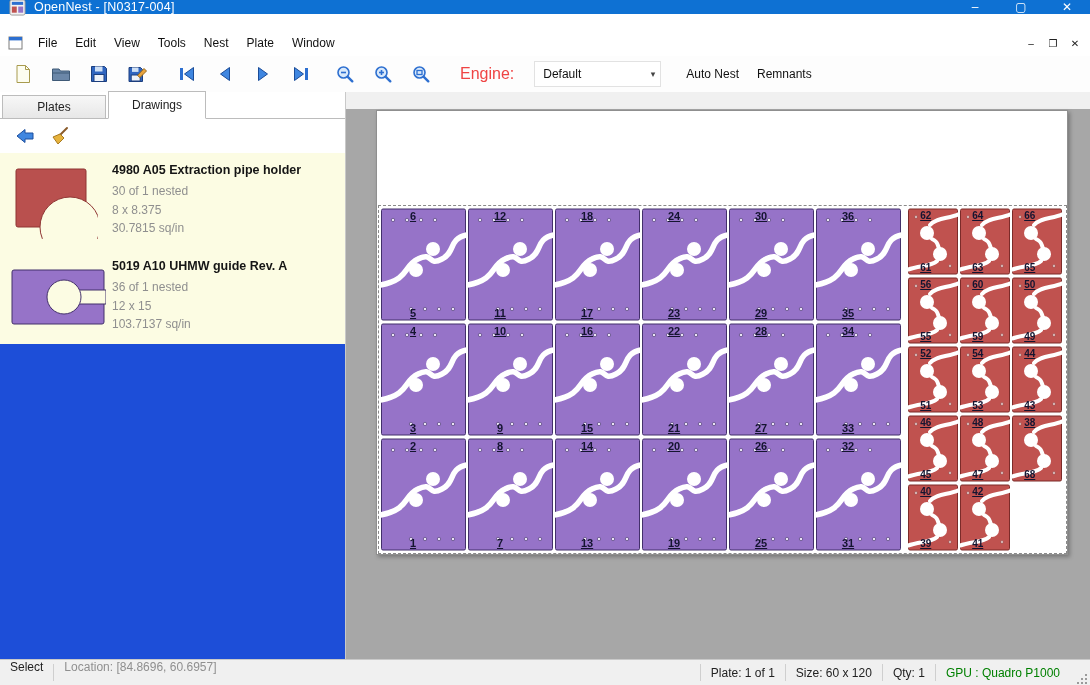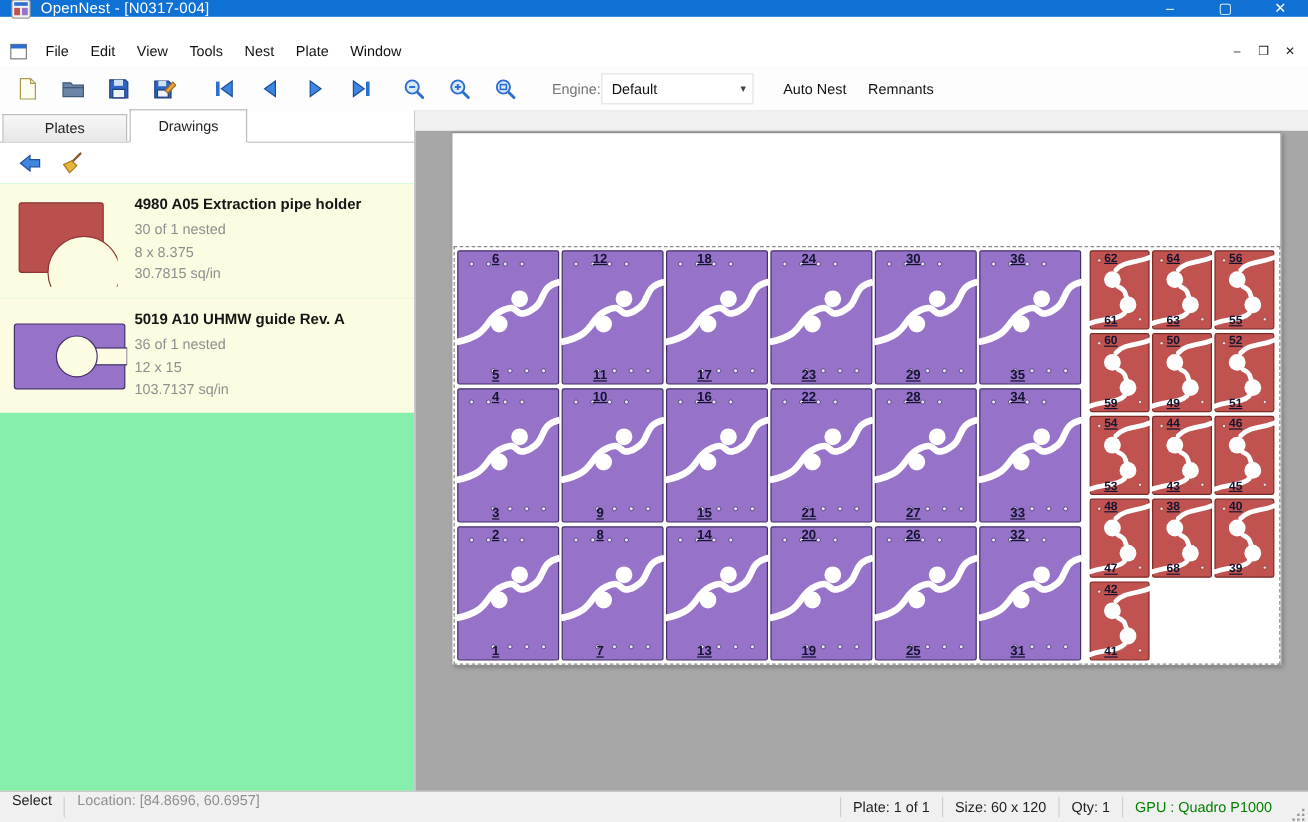--- a/index.html
+++ b/index.html
@@ -19,36 +19,36 @@
   .menu-item{padding:5px 9px;font-size:12px;color:#111}
   .mdi-buttons{margin-left:auto;display:flex;align-items:center;margin-right:4px}
   .mdi-btn{width:22px;height:18px;display:flex;align-items:center;justify-content:center;font-size:10px;color:#222}
 
   
   .toolbar{position:absolute;top:56px;left:0;right:0;height:36px;background:#fdfdfd;border-bottom:1px solid #d6d6d6;display:flex;align-items:center;padding-left:6px}
   .tb-group{display:flex;align-items:center;gap:4px}
   .tb-btn{width:34px;height:30px;display:flex;align-items:center;justify-content:center;border-radius:2px}
   .tb-btn svg{display:block}
   .gap16{margin-left:16px}.gap10{margin-left:10px}
-  .tb-label{font-size:12px;color:#737373;margin-right:0;margin-left:22px}
+  .tb-label{font-size:16px;color:#ef4444;margin-right:20px;margin-left:22px}
   .engine-select{width:112px;height:24px;border:1px solid #e2e2e2;background:#fff;display:flex;align-items:center;font-size:12px;color:#111;padding:0 5px 0 8px}
   .engine-select .arrow{margin-left:auto;font-size:9px;color:#444}
   .tb-text-btn{font-size:12px;color:#111;padding:7px 9px}
 
   
   .content{position:absolute;top:92px;bottom:25px;left:0;right:0;display:flex}
   .left-panel{width:345px;flex:0 0 345px;background:#fff;border-right:1px solid #c9c9c9;display:flex;flex-direction:column}
   .tabstrip{height:26px;display:flex;align-items:flex-end;background:#fff;border-bottom:1px solid #bcbcbc;padding-left:2px}
   .tab{height:22px;display:flex;align-items:center;justify-content:center;font-size:12px;border:1px solid #bcbcbc;border-bottom:none;background:linear-gradient(#f7f7f7,#e7e7e7);color:#222}
   .tab.plates{width:102px}
   .tab.drawings{width:96px;margin-left:2px}
   .tab.active{background:#fff;height:26px;margin-bottom:-1px;border-bottom:1px solid #fff;position:relative;z-index:2}
   .panel-toolbar{height:34px;display:flex;align-items:center;gap:6px;padding-left:10px;background:#fff}
   .pt-btn{width:30px;height:27px;display:flex;align-items:center;justify-content:center}
-  .drawing-list{flex:1;background:#86efac;overflow:hidden}
+  .drawing-list{flex:1;background:#1d4ed8;overflow:hidden}
   .list-item{display:flex;background:#fcfce3;padding:4px 8px 10px 8px}
   .thumb{width:100px;flex:0 0 100px;display:flex;align-items:flex-start;padding-top:8px}
   .meta{padding-left:4px}
   .meta .title2{font-size:12.5px;font-weight:bold;color:#151515;margin:6px 0 5px;white-space:nowrap}
   .meta .sub{font-size:12px;color:#8f8f8f;line-height:1.55}
 
   
   .canvas{flex:1;position:relative;background:#f0f0f0;overflow:hidden}
   .gray{position:absolute;left:0;right:0;top:17px;bottom:0;background:#a7a7a7}
   .page{position:absolute;left:30px;top:18px;width:690px;height:443px;background:#fff;border:1px solid #8f8f8f;box-shadow:2px 2px 4px rgba(0,0,0,.28)}
@@ -652,20 +652,36 @@
                   <path d="M 25 32 C 32 35 30 38 32 41" fill="none" stroke="#ffffff" stroke-width="4" stroke-linecap="round"></path>
                   <circle cx="33" cy="47" r="7" fill="#ffffff"></circle>
                   <path d="M 30 54 C 24 60 12 58 0 63" fill="none" stroke="#ffffff" stroke-width="4" stroke-linecap="round"></path>
                   <g fill="#f0dcdc" stroke="#7c2b29" stroke-width="0.5">
                     <circle cx="9" cy="10" r="1.4"></circle>
                     <circle cx="43" cy="59" r="1.4"></circle>
                   </g>
                 </svg>
                 <span class="num top" style="color:#141430">64</span>
                 <span class="num bot" style="color:#141430">63</span>
+              </div>
+              <div class="rcell">
+                <svg width="52" height="69" viewBox="0 0 52 69">
+                  <rect x="1.5" y="2" width="49" height="65" rx="1.5" fill="#c0524f" stroke="#7c2b29"></rect>
+                  <path d="M 52 7 C 42 12 30 10 23 18" fill="none" stroke="#ffffff" stroke-width="4" stroke-linecap="round"></path>
+                  <circle cx="20" cy="26" r="7" fill="#ffffff"></circle>
+                  <path d="M 25 32 C 32 35 30 38 32 41" fill="none" stroke="#ffffff" stroke-width="4" stroke-linecap="round"></path>
+                  <circle cx="33" cy="47" r="7" fill="#ffffff"></circle>
+                  <path d="M 30 54 C 24 60 12 58 0 63" fill="none" stroke="#ffffff" stroke-width="4" stroke-linecap="round"></path>
+                  <g fill="#f0dcdc" stroke="#7c2b29" stroke-width="0.5">
+                    <circle cx="9" cy="10" r="1.4"></circle>
+                    <circle cx="43" cy="59" r="1.4"></circle>
+                  </g>
+                </svg>
+                <span class="num top" style="color:#141430">66</span>
+                <span class="num bot" style="color:#141430">65</span>
               </div>
               <div class="rcell">
                 <svg width="52" height="69" viewBox="0 0 52 69">
                   <rect x="1.5" y="2" width="49" height="65" rx="1.5" fill="#c0524f" stroke="#7c2b29"></rect>
                   <path d="M 52 7 C 42 12 30 10 23 18" fill="none" stroke="#ffffff" stroke-width="4" stroke-linecap="round"></path>
                   <circle cx="20" cy="26" r="7" fill="#ffffff"></circle>
                   <path d="M 25 32 C 32 35 30 38 32 41" fill="none" stroke="#ffffff" stroke-width="4" stroke-linecap="round"></path>
                   <circle cx="33" cy="47" r="7" fill="#ffffff"></circle>
                   <path d="M 30 54 C 24 60 12 58 0 63" fill="none" stroke="#ffffff" stroke-width="4" stroke-linecap="round"></path>
                   <g fill="#f0dcdc" stroke="#7c2b29" stroke-width="0.5">

